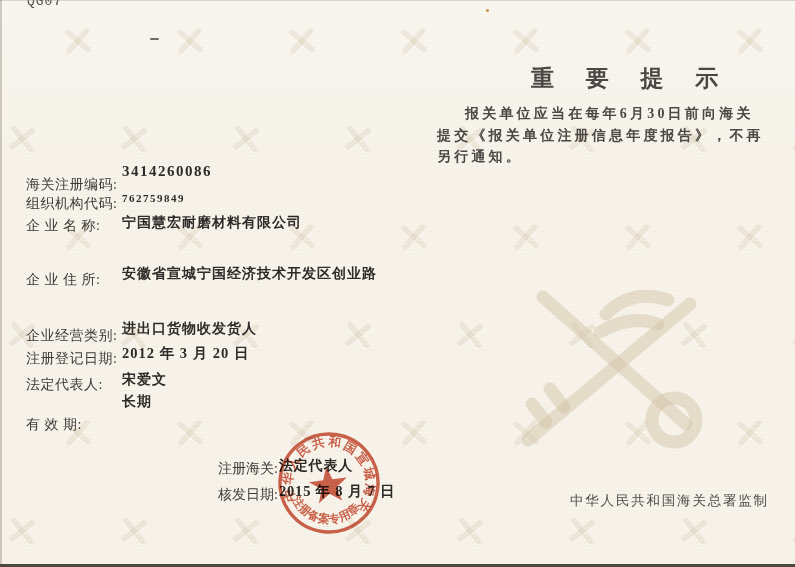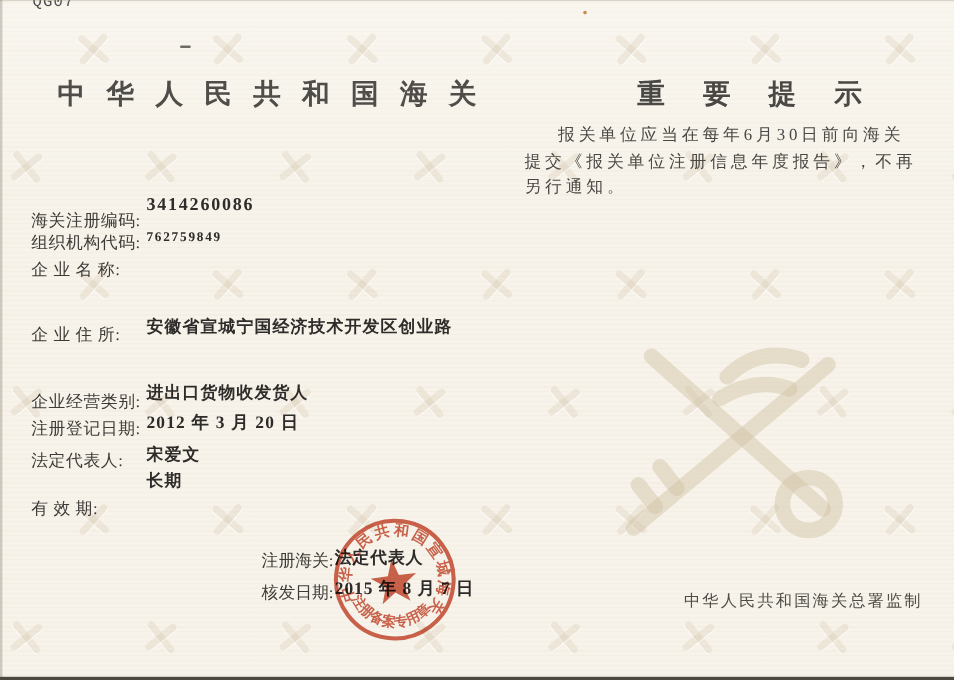--- a/index.html
+++ b/index.html
@@ -31,21 +31,21 @@
   .emblem{position:absolute;left:488px;top:252px;pointer-events:none;}
 
   .t{position:absolute;line-height:1.15;white-space:nowrap;}
   .form-code{left:27px;top:-5px;font-family:"Liberation Mono", monospace;font-size:13px;color:#4b4b4b;letter-spacing:1px;}
   .title1{left:48px;top:66px;font-size:23px;font-weight:bold;letter-spacing:6px;color:#4f4d4a;}
   .title2{left:116px;top:99px;font-size:19px;font-weight:bold;letter-spacing:1.5px;color:#4f4d4a;}
   .notice-h{left:531px;top:66px;font-size:23px;font-weight:bold;letter-spacing:13px;color:#4a4845;}
   .notice-b{
     left:437px;top:103px;width:332px;white-space:normal;
     font-size:14px;letter-spacing:3.2px;line-height:21.5px;text-indent:2em;
-    color:#4a4845;font-weight:400;
+    color:#4a4845;font-weight:700;
   }
   .lbl{left:26px;font-size:14px;letter-spacing:.5px;color:#3d3b38;font-weight:500;}
   .val{left:122px;font-size:14px;font-weight:bold;letter-spacing:1px;color:#2e2c2a;}
   .l1{top:177px;} .v1{top:163px;font-size:15px;letter-spacing:1.5px;}
   .l2{top:196px;} .v2{top:192px;font-size:11px;letter-spacing:1.5px;}
   .l3{top:218px;} .v3{top:215px;}
   .l4{top:272px;} .v4{top:266px;}
   .l5{top:328px;} .v5{top:321px;}
   .l6{top:351px;} .v6{top:345px;font-size:14.5px;}
   .l7{top:377px;} .v7{top:372px;}
@@ -118,30 +118,30 @@
       <path d="M76 155 L62 137"></path>
       <path d="M55 45 L198 172"></path>
       <circle cx="186" cy="168" r="22"></circle>
       <path d="M118 62 q26 -26 62 -14"></path>
       <path d="M112 80 q30 -18 58 -8"></path>
     </g>
   </svg>
 
   <div class="t form-code">QG07</div>
 
-  <div class="t title1">中 华 人 民 共 和 国 海 关</div>
 
   <div class="t notice-h">重 要 提 示</div>
   <div class="t notice-b">报关单位应当在每年6月30日前向海关提交《报关单位注册信息年度报告》，不再另行通知。</div>
 
   <div class="t lbl l1">海关注册编码:</div>
   <div class="t val v1">3414260086</div>
   <div class="t lbl l2">组织机构代码:</div>
   <div class="t val v2">762759849</div>
   <div class="t lbl l3">企 业 名 称:</div>
+  <div class="t val v3">宁国慧宏耐磨材料有限公司</div>
   <div class="t lbl l4">企 业 住 所:</div>
   <div class="t val v4">安徽省宣城宁国经济技术开发区创业路</div>
   <div class="t lbl l5">企业经营类别:</div>
   <div class="t val v5">进出口货物收发货人</div>
   <div class="t lbl l6">注册登记日期:</div>
   <div class="t val v6">2012 年 3 月 20 日</div>
   <div class="t lbl l7">法定代表人:</div>
   <div class="t val v7">宋爱文</div>
   <div class="t lbl l8">有  效  期:</div>
   <div class="t val v8">长期</div>

